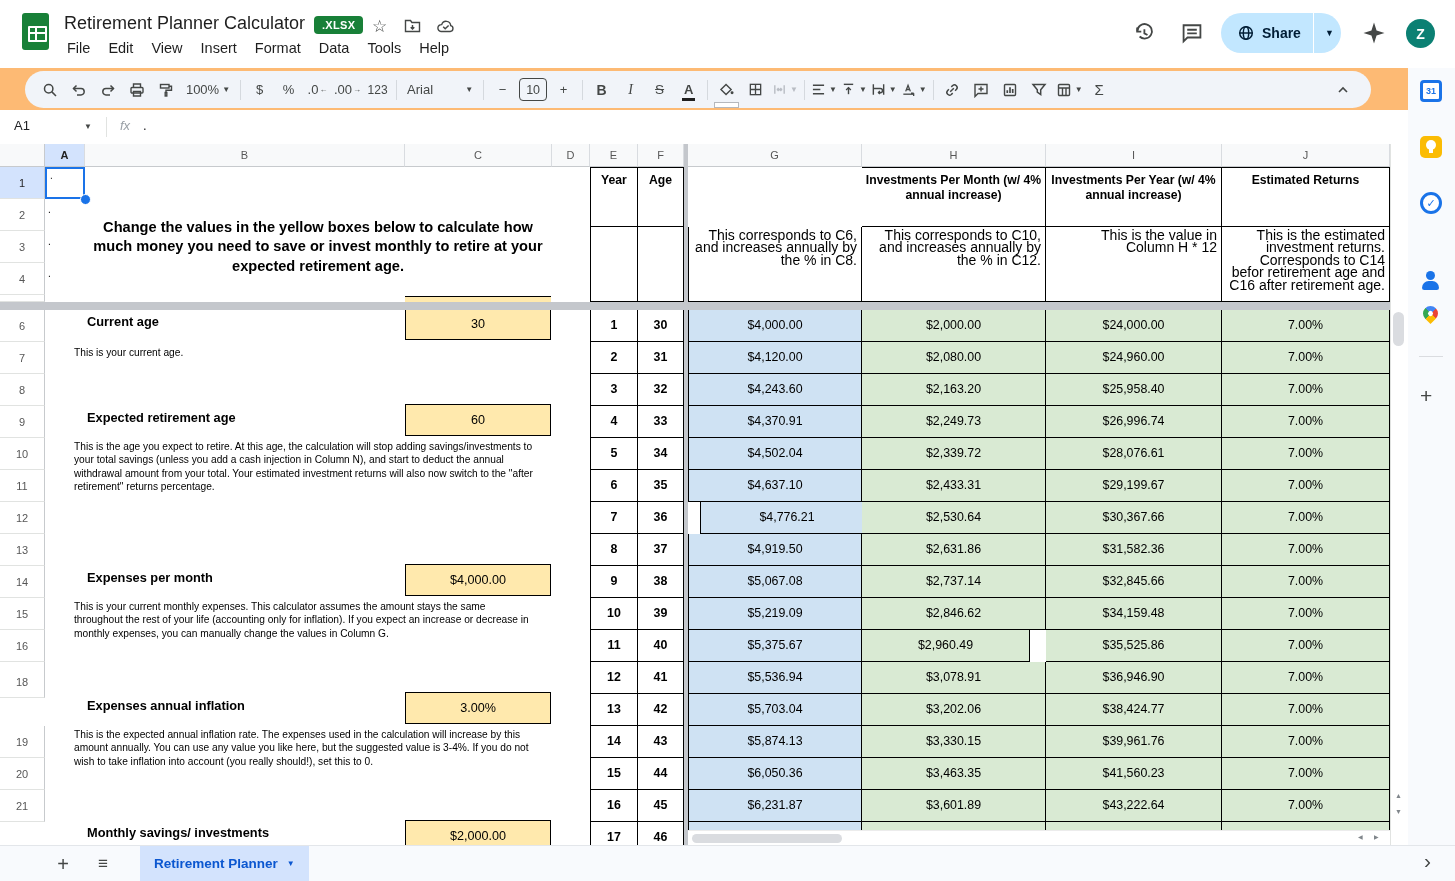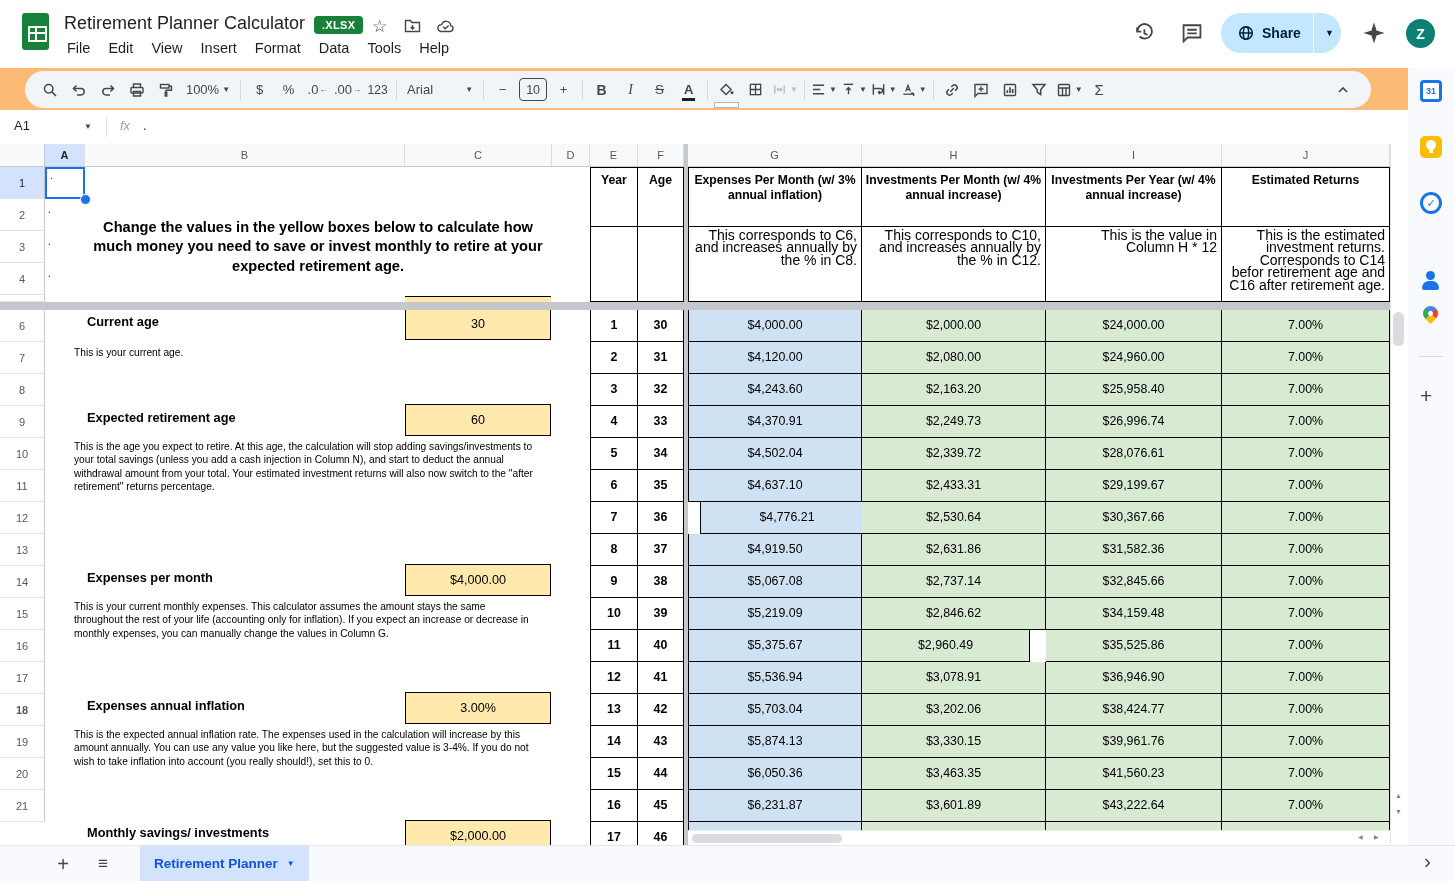--- a/index.html
+++ b/index.html
@@ -367,21 +367,21 @@
         <div class="rowh" style="top: 230px; height: 32px; line-height: 32px;">8</div>
         <div class="rowh" style="top: 262px; height: 32px; line-height: 32px;">9</div>
         <div class="rowh" style="top: 294px; height: 32px; line-height: 32px;">10</div>
         <div class="rowh" style="top: 326px; height: 32px; line-height: 32px;">11</div>
         <div class="rowh" style="top: 358px; height: 32px; line-height: 32px;">12</div>
         <div class="rowh" style="top: 390px; height: 32px; line-height: 32px;">13</div>
         <div class="rowh" style="top: 422px; height: 32px; line-height: 32px;">14</div>
         <div class="rowh" style="top: 454px; height: 32px; line-height: 32px;">15</div>
         <div class="rowh" style="top: 486px; height: 32px; line-height: 32px;">16</div>
         <div class="rowh" style="top: 518px; height: 32px; line-height: 32px;">17</div>
-        <div class="rowh" style="top: 550px; height: 32px; line-height: 32px; font-weight: bold;">18</div>
+        <div class="rowh" style="top: 522px; height: 32px; line-height: 32px;">18</div>
         <div class="rowh" style="top: 582px; height: 32px; line-height: 32px;">19</div>
         <div class="rowh" style="top: 614px; height: 32px; line-height: 32px;">20</div>
         <div class="rowh" style="top: 646px; height: 32px; line-height: 32px;">21</div>
       </div>
 
     <div class="a1sel">.</div>
     <div class="fillhandle"></div>
     <div class="adot" style="top:60px;">.</div>
     <div class="adot" style="top:92px;">.</div>
     <div class="adot" style="top:124px;">.</div>
@@ -402,21 +402,20 @@
 
     <div class="flabel" style="top:554px;">Expenses annual inflation</div>
     <div class="ybox" style="top:548px;height:32px;">3.00%</div>
     <div class="fdesc" style="top:584px;">This is the expected annual inflation rate. The expenses used in the calculation will increase by this amount annually. You can use any value you like here, but the suggested value is 3-4%. If you do not wish to take inflation into account (you really should!), set this to 0.</div>
 
     <div class="flabel" style="top:681px;">Monthly savings/ investments</div>
     <div class="ybox" style="top:676px;height:32px;">$2,000.00</div>
 
     <div class="tcell thead bl bt" style="left:590px;top:23px;width:48px;height:60px;">Year</div>
     <div class="tcell thead bt" style="left:638px;top:23px;width:46px;height:60px;">Age</div>
-    <div class="tcell thead bl bt" style="left:688px;top:23px;width:174px;height:60px;">Expenses Per Month (w/ 3% annual inflation)</div>
     <div class="tcell thead bt" style="left:862px;top:23px;width:184px;height:60px;">Investments Per Month (w/ 4% annual increase)</div>
     <div class="tcell thead bt" style="left:1046px;top:23px;width:176px;height:60px;">Investments Per Year (w/ 4% annual increase)</div>
     <div class="tcell thead bt" style="left:1222px;top:23px;width:168px;height:60px;">Estimated Returns</div>
     <div class="tcell bl" style="left:590px;top:83px;width:48px;height:75px;"></div>
     <div class="tcell" style="left:638px;top:83px;width:46px;height:75px;"></div>
     <div class="tcell tnote bl" style="left:688px;top:83px;width:174px;height:75px;">This corresponds to C6, and increases annually by the % in C8.</div>
     <div class="tcell tnote" style="left:862px;top:83px;width:184px;height:75px;">This corresponds to C10, and increases annually by the % in C12.</div>
     <div class="tcell tnote" style="left:1046px;top:83px;width:176px;height:75px;">This is the value in Column H * 12</div>
     <div class="tcell tnote" style="left:1222px;top:83px;width:168px;height:75px;">This is the estimated investment returns. Corresponds to C14 befor retirement age and C16 after retirement age.</div>
     <div>

